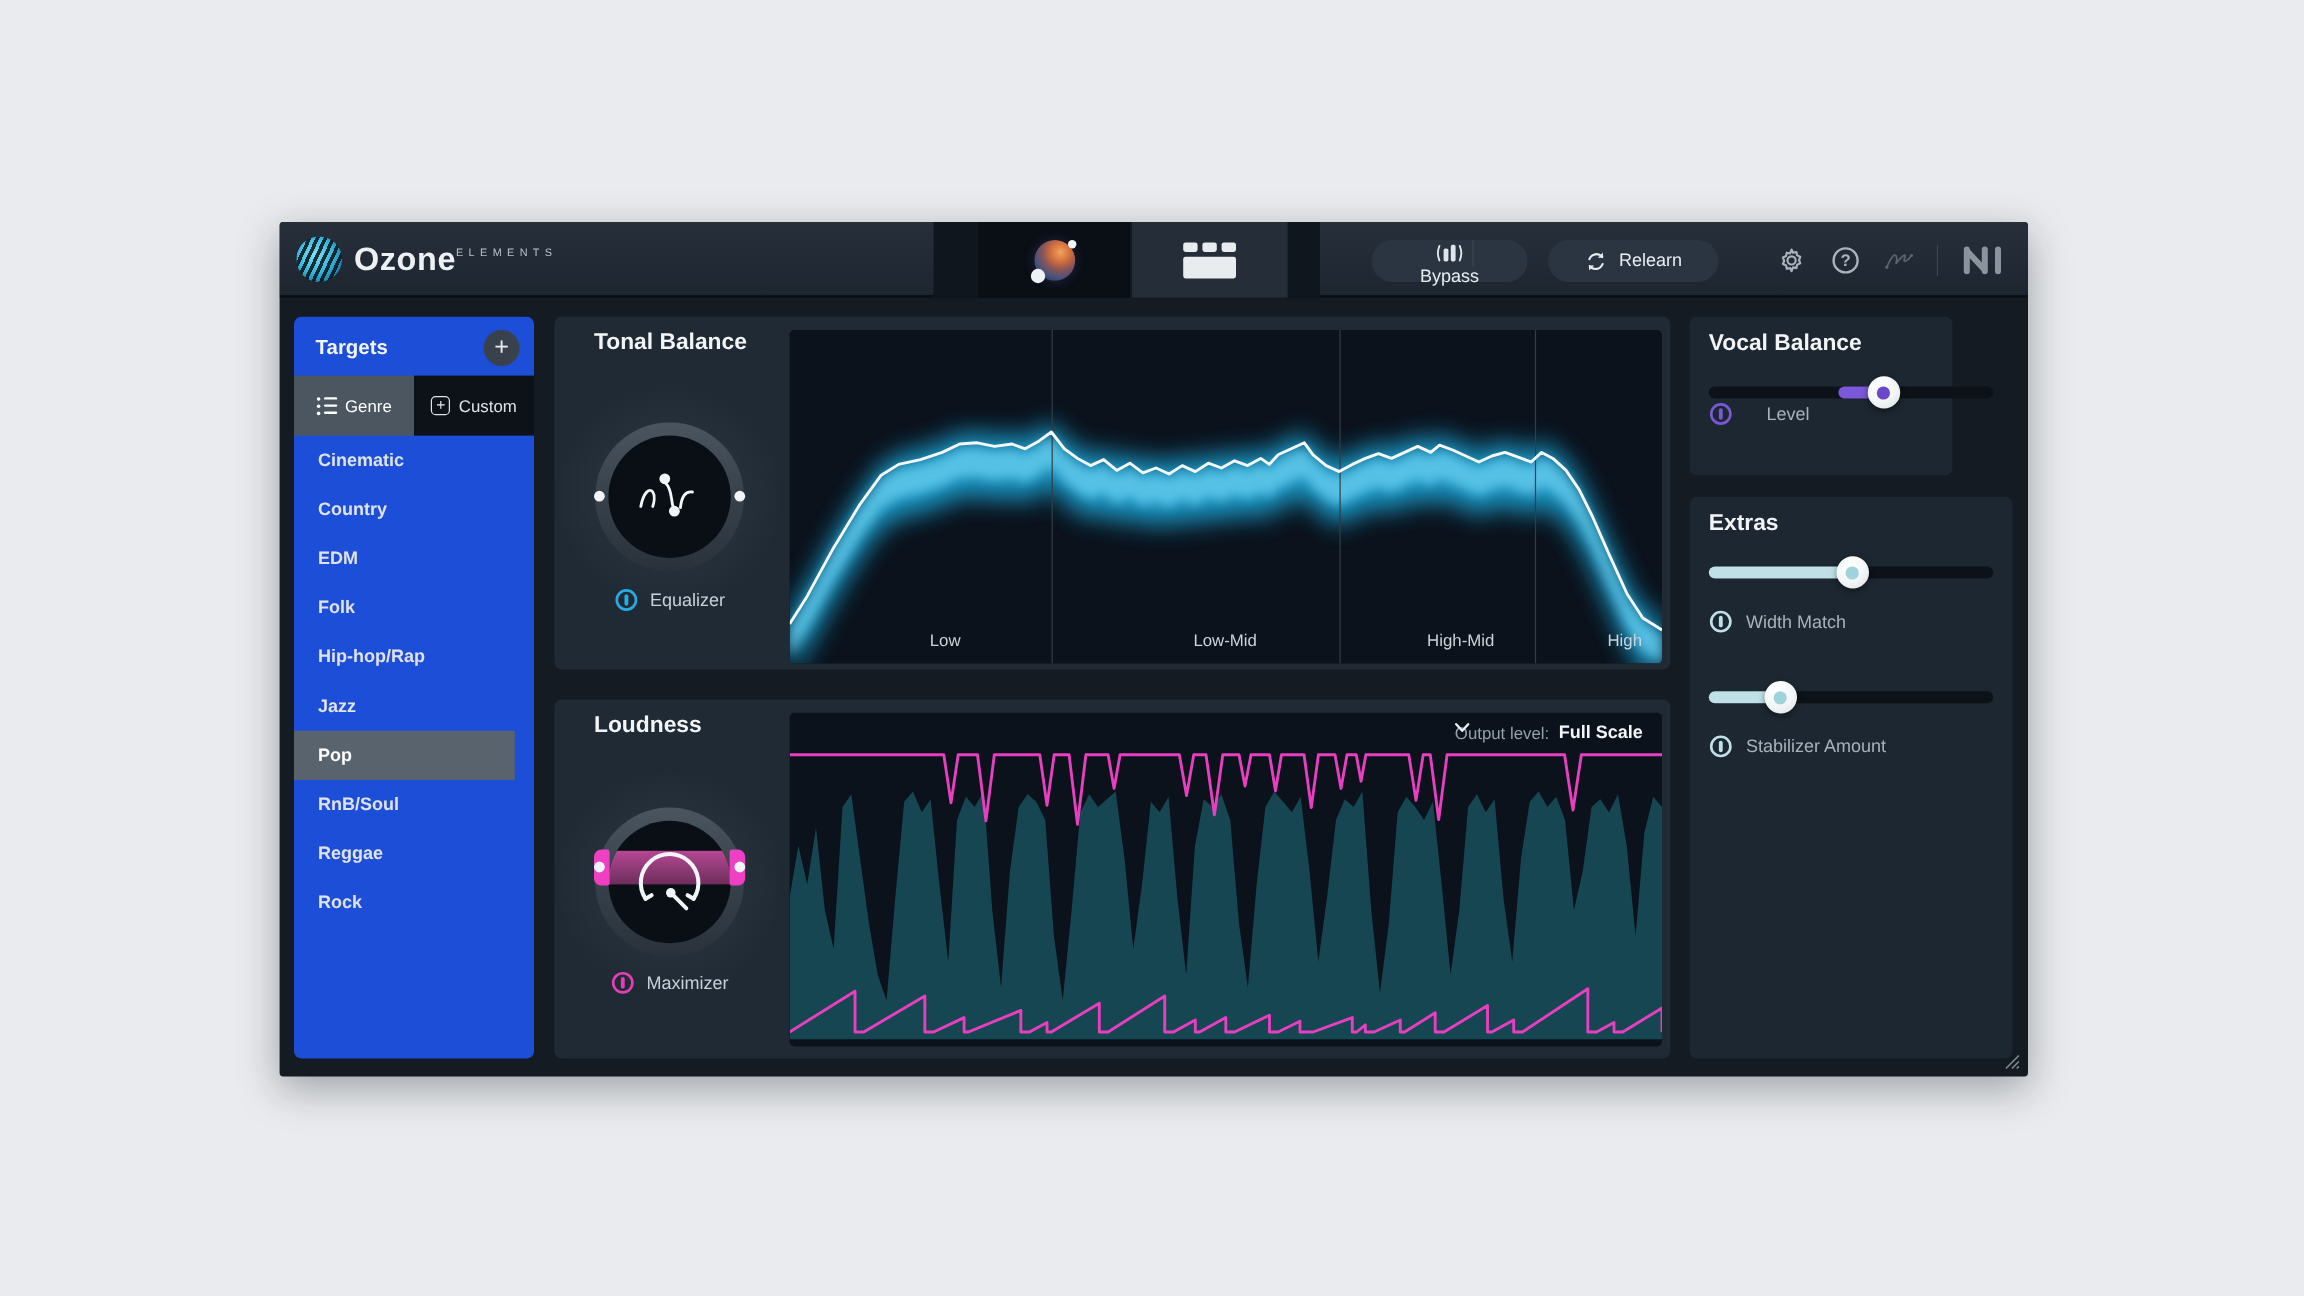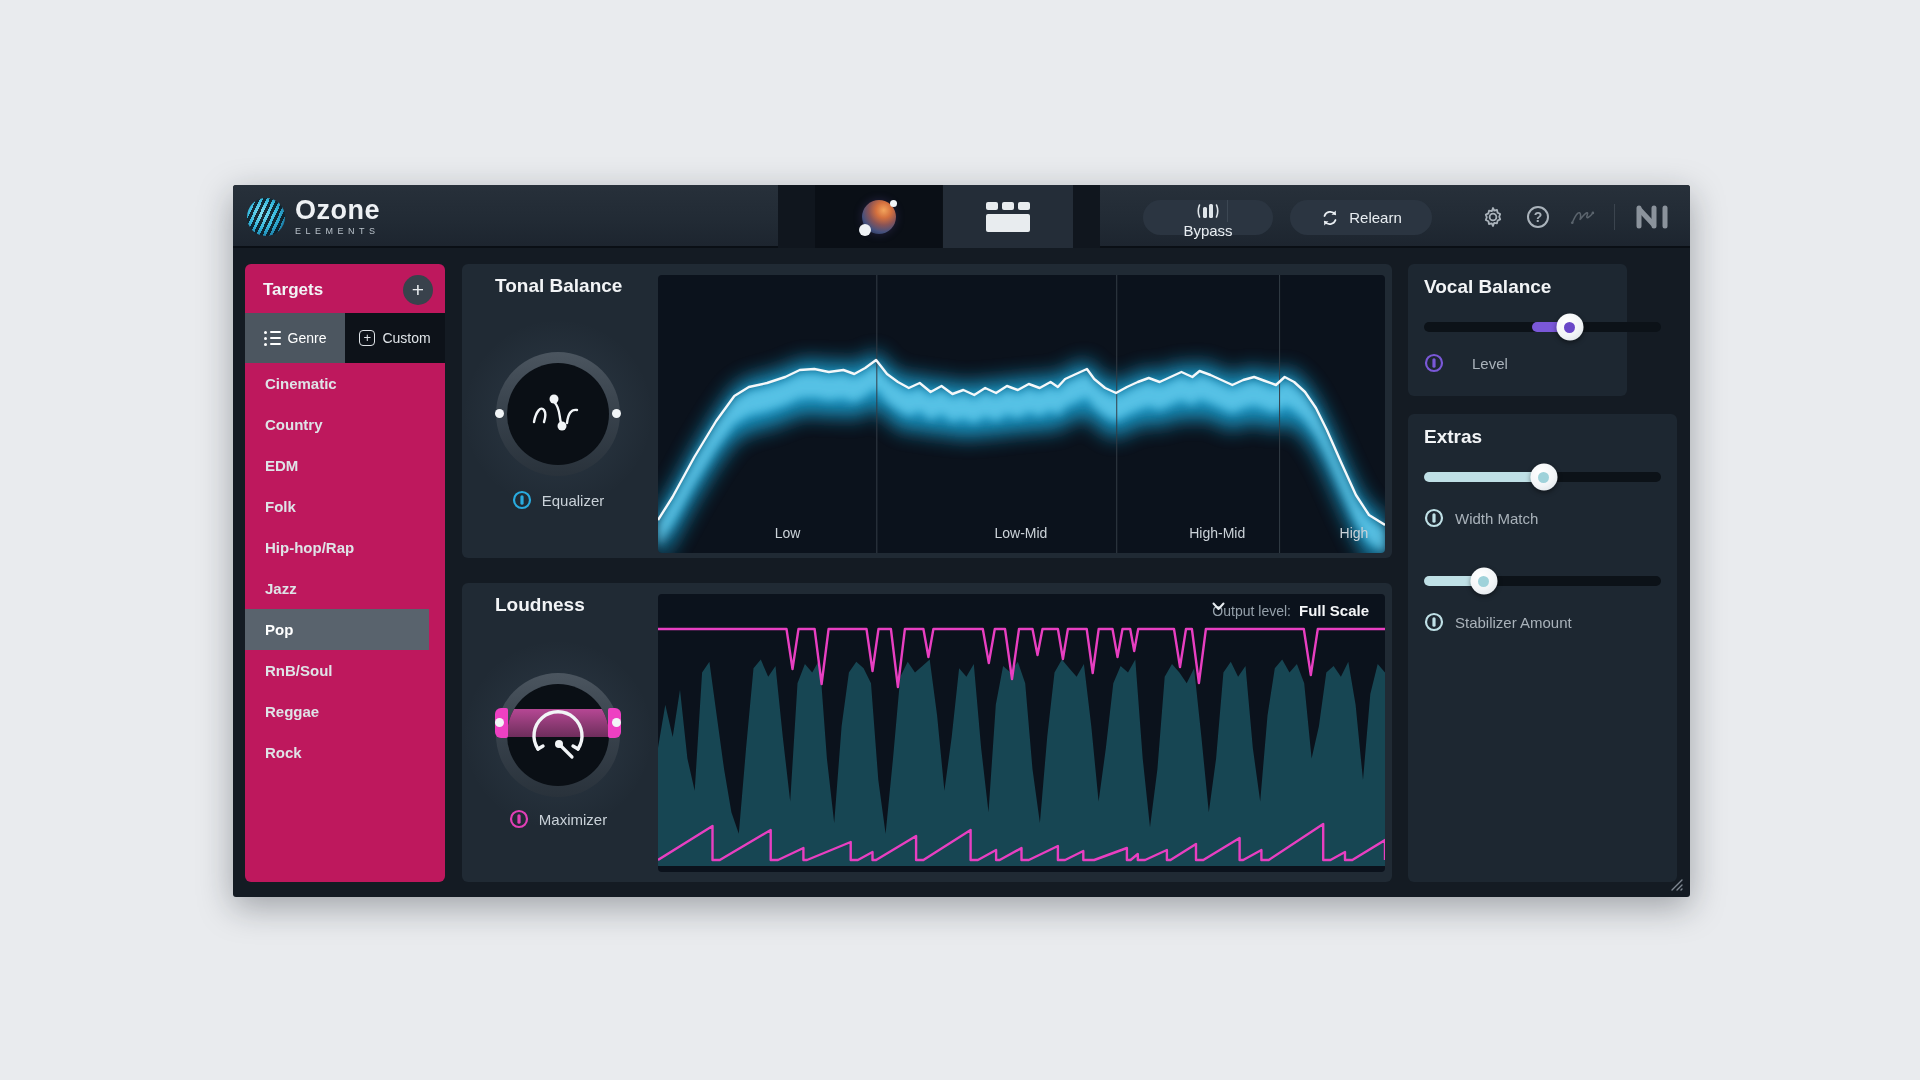--- a/index.html
+++ b/index.html
@@ -11,21 +11,21 @@
     background:#141b23; border-radius:3px; box-shadow:0 10px 34px rgba(20,25,35,.35); overflow:hidden; }
 
   
   .topbar { position:absolute; left:0; top:0; width:100%; height:63px;
     background:linear-gradient(180deg,#27303a 0%,#222b35 55%,#1d252f 100%); border-bottom:2px solid #0a0f15; }
   .brand { position:absolute; left:14px; top:12px; display:flex; align-items:center; gap:10px; }
   .brand-icon { width:38px; height:38px; border-radius:50%;
     background:
       repeating-linear-gradient(115deg, rgba(10,16,22,0) 0 3px, rgba(10,16,22,.85) 3px 6px),
       radial-gradient(circle at 40% 40%, #7fe0f2 0%, #35b8dd 45%, #1d7fa8 75%, #14516e 100%); }
-  .brand-text { display:flex; flex-direction:column; }
+  .brand-text { display:flex; flex-direction:row; }
   .brand-name { font-size:27px; font-weight:700; color:#eef1f4; letter-spacing:.5px; line-height:27px; }
   .brand-sub { font-size:9px; color:#b9c2ca; letter-spacing:4.5px; margin-top:2px; }
 
   .tabstrip { position:absolute; left:545px; top:0; width:322px; height:63px; background:#10161e; display:flex; }
   .tabstrip .spacer { width:37px; }
   .view-tab { height:63px; display:flex; align-items:center; justify-content:center; cursor:pointer; }
   .view-tab.assistant { width:127px; background:#0a0f16; }
   .view-tab.detailed  { width:131px; background:#242d38; border-left:1px solid #0c1117; }
   .sphere { position:relative; width:34px; height:34px; border-radius:50%;
     background:radial-gradient(circle at 64% 30%, #f2a45c 0%, #d4703e 24%, #8a5456 46%, #45517e 68%, #232f52 88%, #161f38 100%);
@@ -50,21 +50,21 @@
   .tb-icon { width:28px; height:28px; display:flex; align-items:center; justify-content:center; cursor:pointer; }
   .help-circle { width:22px; height:22px; border:2px solid #aab3bb; border-radius:50%; color:#aab3bb;
     font-size:14px; font-weight:700; display:flex; align-items:center; justify-content:center; }
   .v-div { width:1px; height:26px; background:#3b444e; }
 
   
   .panel { position:absolute; background:#202a34; border-radius:6px; }
   .panel-title { font-size:19px; font-weight:700; color:#f2f4f6; }
 
   
-  .targets { left:12px; top:79px; width:200px; height:618px; background:#be185d; }
+  .targets { left:12px; top:79px; width:200px; height:618px; background:#1d4ed8; }
   .targets-head { display:flex; align-items:center; justify-content:space-between; padding:11px 12px 8px 18px; }
   .targets-head .panel-title { font-size:17px; }
   .plus-btn { width:30px; height:30px; border-radius:50%; background:#39424c; color:#e8ecef;
     font-size:21px; font-weight:300; display:flex; align-items:center; justify-content:center; cursor:pointer; line-height:0; }
   .target-tabs { display:flex; height:50px; }
   .target-tab { flex:1; display:flex; align-items:center; justify-content:center; gap:7px;
     font-size:14px; color:#dfe4e8; cursor:pointer; background:#0d1219; }
   .target-tab.selected { background:#4c5660; color:#ffffff; }
   .list-glyph { display:flex; flex-direction:column; gap:3px; }
   .list-glyph span { display:flex; align-items:center; gap:3px; }
@@ -343,21 +343,21 @@
           </svg>
         </div>
     </div>
 
     <div class="panel vocal">
       <span class="panel-title side-title">Vocal Balance</span>
       <div class="slider" style="top:58px;" id="vocal-slider">
         <div class="fill" style="left: 107.835px; width: 42.157px; background: rgb(122, 88, 216);"></div>
         <div class="thumb" style="left: 145.992px; --dotc: #6a48c8;"></div>
       </div>
-      <div class="side-row" style="top:89px;gap:28px;">
+      <div class="side-row" style="top:71px;gap:28px;">
         <svg class="power" viewBox="0 0 20 20" style="color:#7a58d8">
           <circle cx="10" cy="10" r="8" fill="none" stroke="currentColor" stroke-width="2.2"></circle>
           <rect x="8.4" y="5.2" width="3.2" height="9.6" rx="1.6" fill="currentColor"></rect>
         </svg>
         <span class="side-label">Level</span>
       </div>
     </div>
 
     <div class="panel extras">
       <span class="panel-title side-title">Extras</span>

